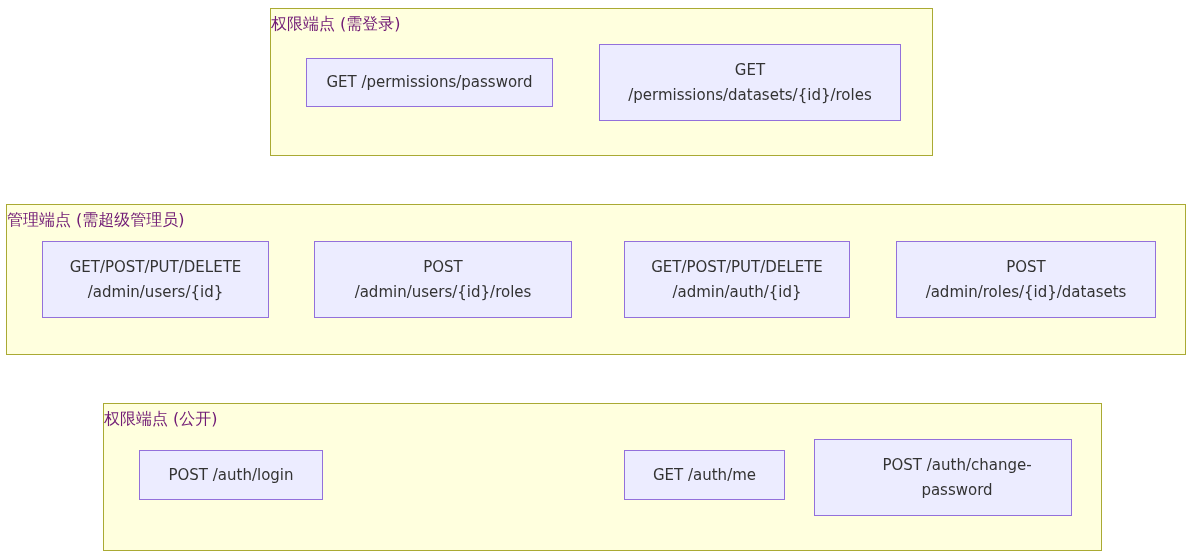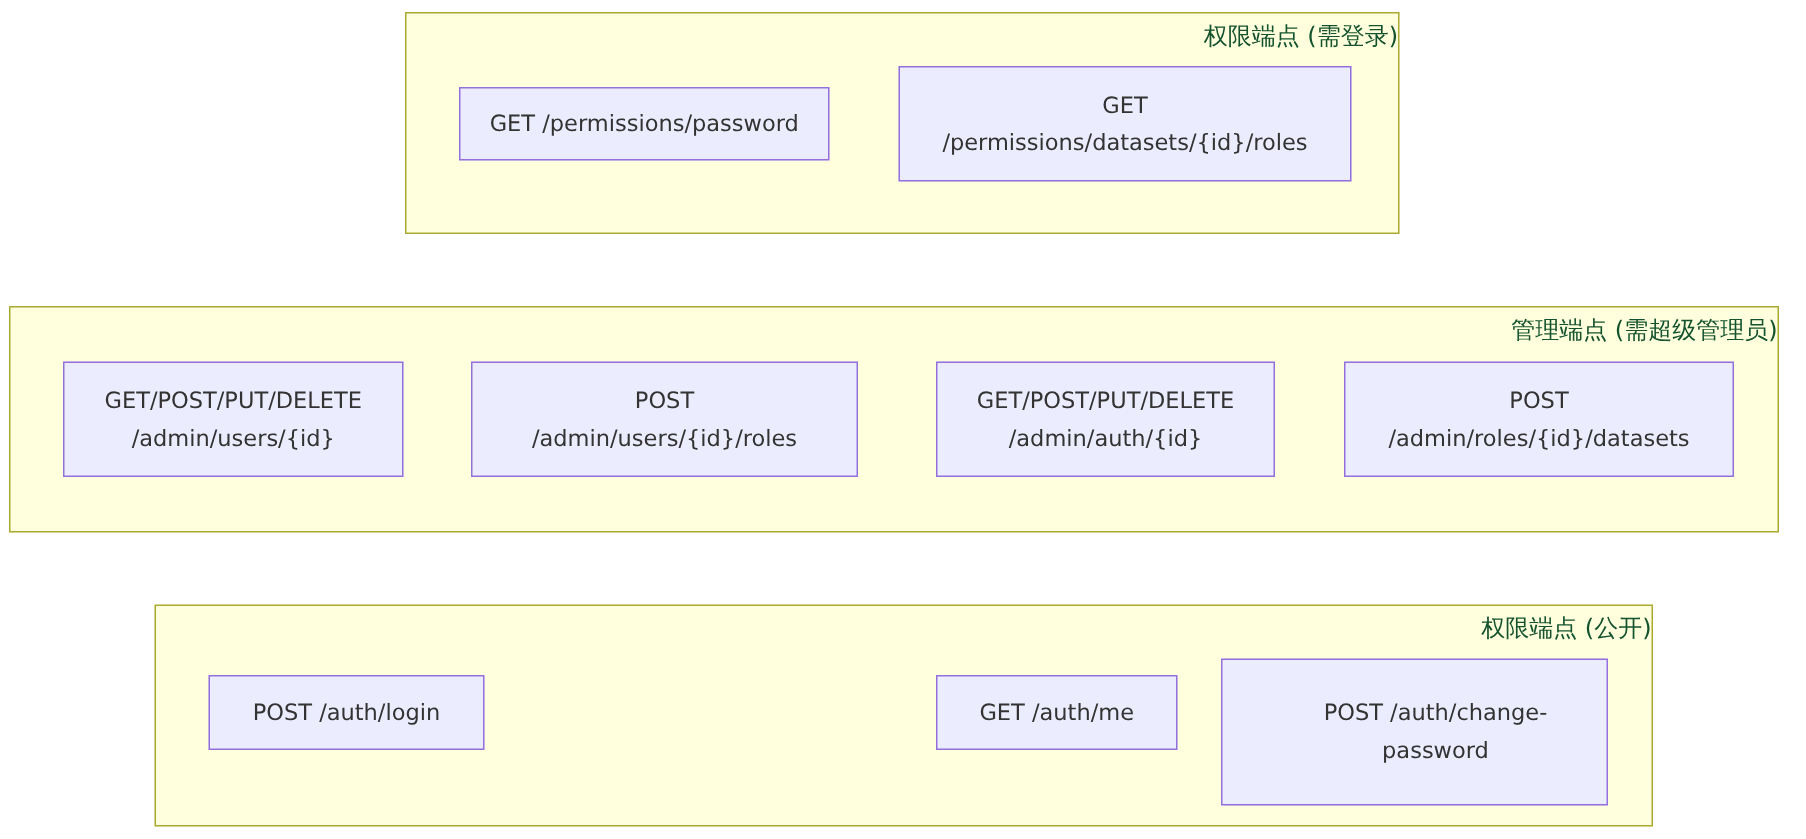--- a/index.html
+++ b/index.html
@@ -19,23 +19,23 @@
     position: absolute;
     background: #ffffde;
     border: 1px solid #aaaa33;
     box-sizing: border-box;
   }
   .group-title {
     position: absolute;
     top: 5px;
     left: 0;
     right: 0;
-    text-align: right;
+    text-align: left;
     font-size: 16px;
-    color: #14532d;
+    color: #701a75;
     white-space: nowrap;
   }
   .node {
     position: absolute;
     background: #ececff;
     border: 1px solid #9370db;
     box-sizing: border-box;
     display: flex;
     flex-direction: column;
     align-items: center;
@@ -95,17 +95,17 @@
 
   <div class="node" style="left:35px; top:46px; width:184px; height:50px;">
     <span class="nl">POST /auth/login</span>
   </div>
 
 
   <div class="node" style="left:501px; top:46px; width:161px; height:50px;margin-left:19px;">
     <span class="nl">GET /auth/me</span>
   </div>
 
-  <div class="node" style="left:710px; top:35px; width:258px; height:98px;padding-left:28px;">
+  <div class="node" style="left:710px; top:35px; width:258px; height:77px;padding-left:28px;">
     <span class="nl">POST /auth/change-</span>
     <span class="nl">password</span>
   </div>
 </div>
 
 </body></html>

